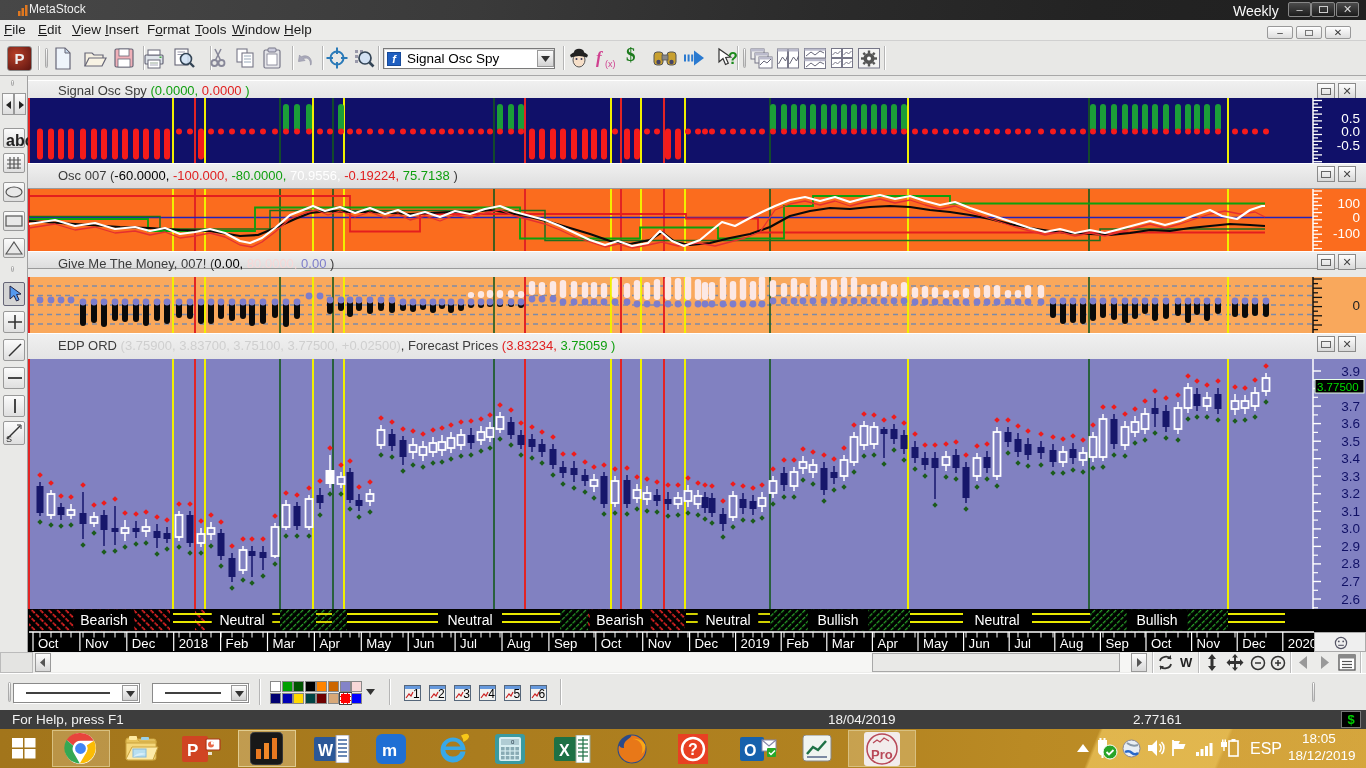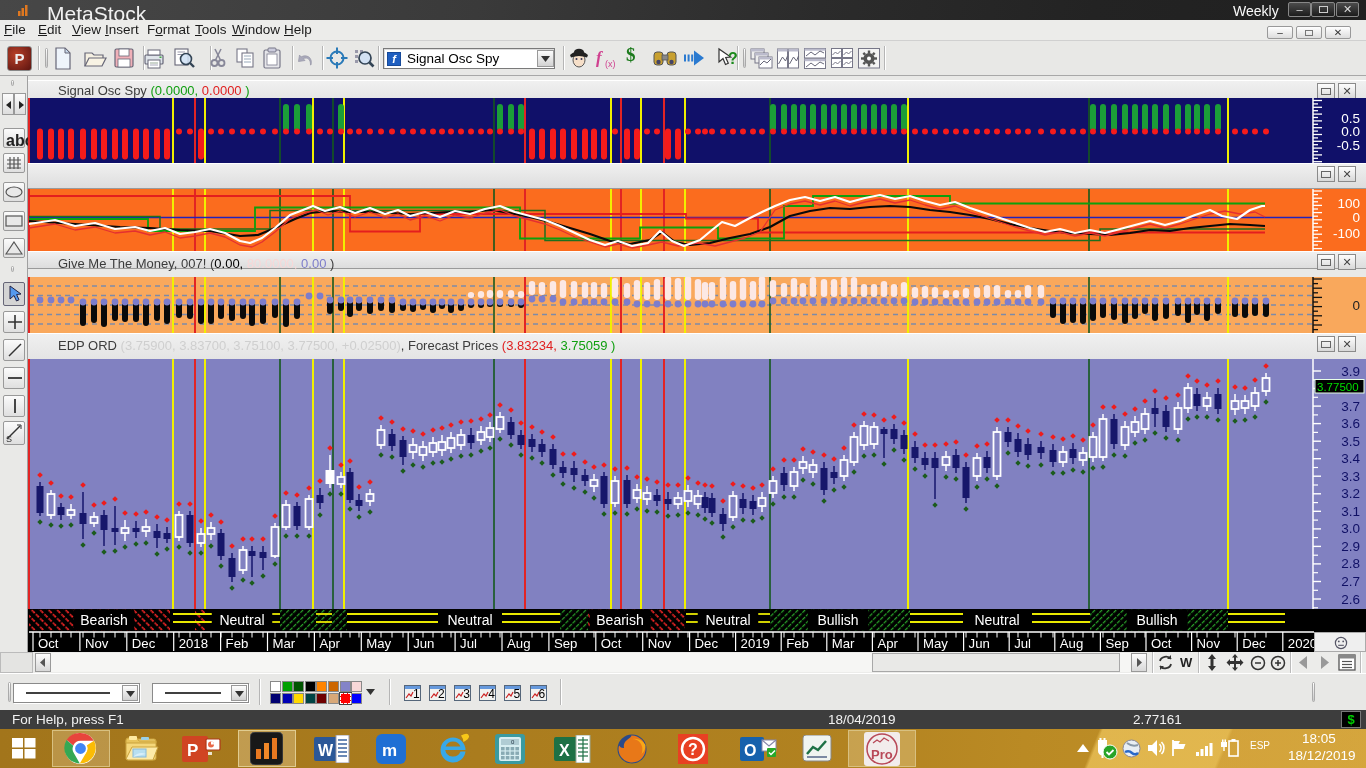--- a/index.html
+++ b/index.html
@@ -1,20 +1,20 @@
 <!DOCTYPE html>
 <html><head><meta charset="utf-8"><style>html,body{margin:0;padding:0;}*{box-sizing:border-box;}body{font-family:"Liberation Sans",sans-serif;width:1366px;height:768px;overflow:hidden;background:#e9e9e7;}.abs{position:absolute;}</style></head><body>
 <div style="position:relative;width:1366px;height:768px">
     <div class="abs" style="left:0;top:0;width:1366px;height:20px;background:linear-gradient(100deg,#474747 0%,#3a3a3a 35%,#2b2b2b 60%,#232323 80%,#202020 100%);color:#e6e6e6;font-size:14px">
       <svg class="abs" style="left:18px;top:5px" width="12" height="11">
         <rect x="0" y="6" width="2.5" height="5" fill="#e07820"></rect>
         <rect x="3.5" y="3" width="2.5" height="8" fill="#e07820"></rect>
         <rect x="7" y="0" width="2.5" height="11" fill="#e07820"></rect>
       </svg>
-      <span class="abs" style="left:47px;top:2px;font-size:21px;color:#f0f0f0">MetaStock</span>
+      <span class="abs" style="left:29px;top:2px;font-size:12px;color:#f0f0f0">MetaStock</span>
       <span class="abs" style="left:1233px;top:3px;color:#fafafa">Weekly</span>
       <div class="abs" style="left:1288px;top:2px;width:23px;height:15px;background:linear-gradient(#4c4c4c,#1c1c1c);border:1px solid #888;border-radius:2px;color:#ddd;text-align:center;line-height:12px;font-size:11px">–</div>
       <div class="abs" style="left:1311px;top:2px;width:24px;height:15px;background:linear-gradient(#4c4c4c,#1c1c1c);border:1px solid #888;border-radius:2px">
         <div style="margin:3px auto 0;width:9px;height:7px;border:1.5px solid #ccc"></div>
       </div>
       <div class="abs" style="left:1336px;top:2px;width:23px;height:15px;background:linear-gradient(#4c4c4c,#1c1c1c);border:1px solid #888;border-radius:2px;color:#ddd;text-align:center;line-height:13px;font-size:11px">✕</div>
     </div>
     <div class="abs" style="left:0;top:20px;width:1366px;height:21px;background:#ececea;border-bottom:1px solid #d0d0d0;font-size:13.5px;color:#1a1a1a">
       <span class="abs" style="left:4px;top:2px"><u>F</u>ile</span>
       <span class="abs" style="left:38px;top:2px"><u>E</u>dit</span>
@@ -462,20 +462,21 @@
       <line x1="1313" y1="148.1" x2="1322" y2="148.1" stroke="#ffffff" stroke-width="1.3"></line>
       <line x1="1313" y1="151.5" x2="1318" y2="151.5" stroke="#ffffff" stroke-width="1.3"></line>
       <line x1="1313" y1="154.9" x2="1322" y2="154.9" stroke="#ffffff" stroke-width="1.3"></line>
       <line x1="1313" y1="158.3" x2="1318" y2="158.3" stroke="#ffffff" stroke-width="1.3"></line>
       <line x1="1313" y1="161.7" x2="1322" y2="161.7" stroke="#ffffff" stroke-width="1.3"></line>
       <text x="1360" y="122.5" font-size="13.5" fill="#ffffff" text-anchor="end" font-family="Liberation Sans, sans-serif">0.5</text>
       <text x="1360" y="136.0" font-size="13.5" fill="#ffffff" text-anchor="end" font-family="Liberation Sans, sans-serif">0.0</text>
       <text x="1360" y="149.5" font-size="13.5" fill="#ffffff" text-anchor="end" font-family="Liberation Sans, sans-serif">-0.5</text>
     </svg>
     <div style="position:absolute;left:28px;top:163px;width:1338px;height:26px;background:linear-gradient(#f0f0f0,#dddddd);border-bottom:1px solid #9a9a9a;border-top:1px solid #ffffff;font-size:13px;color:#3c3c3c">
+      <div style="position:absolute;left:30px;top:4px;white-space:nowrap">Osc 007 (<span style="color:#000">-60.0000, </span><span style="color:#e02020">-100.000, </span><span style="color:#0f9f0f">-80.0000, </span><span style="color:#ffffff">70.9556, </span><span style="color:#e02020">-0.19224, </span><span style="color:#0f9f0f">75.7138 </span>)</div>
       <div style="position:absolute;right:10px;top:2px;width:18px;height:16px;background:linear-gradient(#fdfdfd,#d8d8d8);border:1px solid #8a8a8a;text-align:center;font-size:11px;color:#444;line-height:15px">✕</div>
       <div style="position:absolute;right:31px;top:2px;width:18px;height:16px;background:linear-gradient(#fdfdfd,#d8d8d8);border:1px solid #8a8a8a;line-height:15px">
         <div style="margin:4px auto 0;width:10px;height:7px;border:1.5px solid #666"></div>
       </div>
     </div>
     <svg width="1338" height="62" style="position:absolute;left:28px;top:189px" viewBox="28 189 1338 62">
       <rect x="28" y="189" width="1338" height="62" fill="#fb6c1e"></rect>
       <line x1="280" y1="189" x2="280" y2="251" stroke="#14591c" stroke-width="1.6"></line>
       <line x1="333" y1="189" x2="333" y2="251" stroke="#14591c" stroke-width="1.6"></line>
       <line x1="494" y1="189" x2="494" y2="251" stroke="#14591c" stroke-width="1.6"></line>
@@ -1910,16 +1911,16 @@
         </g>
       </svg>
       <svg class="abs" style="left:1220px;top:9px" width="20" height="20">
         <rect x="1" y="4" width="6" height="5" fill="#fff"></rect>
         <rect x="2" y="1.5" width="1.5" height="3" fill="#fff"></rect>
         <rect x="4.5" y="1.5" width="1.5" height="3" fill="#fff"></rect>
         <line x1="4" y1="9" x2="4" y2="13" stroke="#fff" stroke-width="1.4"></line>
         <rect x="9" y="3" width="9" height="15" fill="none" stroke="#fff" stroke-width="1.6"></rect>
         <rect x="11.5" y="1" width="4" height="2.5" fill="#fff"></rect>
       </svg>
-      <span class="abs" style="left:1250px;top:11px;color:#fff;font-size:10px">ESP</span>
+      <span class="abs" style="left:1250px;top:11px;color:#fff;font-size:16px">ESP</span>
       <span class="abs" style="left:1302px;top:2px;color:#fff;font-size:13.5px">18:05</span>
       <span class="abs" style="left:1288px;top:19px;color:#fff;font-size:13.5px">18/12/2019</span>
     </div>
   </div>
 </body></html>

